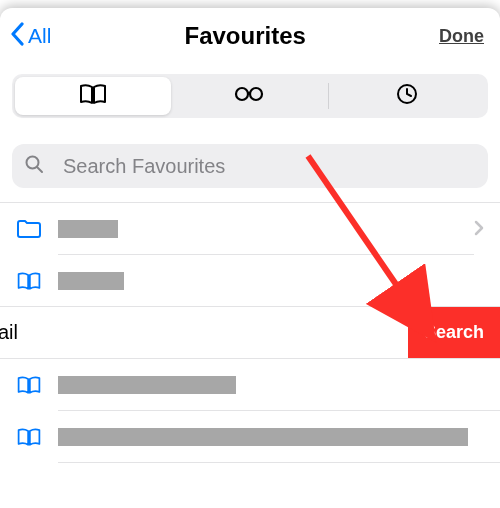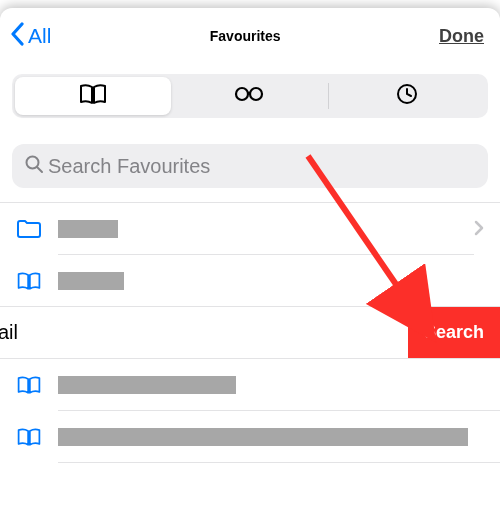--- a/index.html
+++ b/index.html
@@ -34,21 +34,21 @@
       font-size: 21px;
       font-weight: 400;
       gap: 6px;
     }
     .chevron-back {
       font-size: 28px;
       line-height: 1;
       margin-right: -2px;
     }
     .nav-title {
-      font-size: 14px;
+      font-size: 24px;
       font-weight: 700;
       color: #000;
       text-align: center;
     }
     .nav-right {
       color: #404040;
       font-size: 18px;
       font-weight: 600;
       text-decoration: underline;
     }
@@ -88,21 +88,21 @@
       padding: 0 12px;
       margin-top: 26px;
     }
     .search {
       background: #eeeef0;
       border-radius: 12px;
       height: 44px;
       display: flex;
       align-items: center;
       padding: 0 12px;
-      gap: 4px;
+      gap: 19px;
     }
     .search-ph {
       color: #838387;
       font-size: 20px;
     }
     .list {
       margin-top: 14px;
       border-top: 1px solid #e3e3e5;
     }
     .row {

